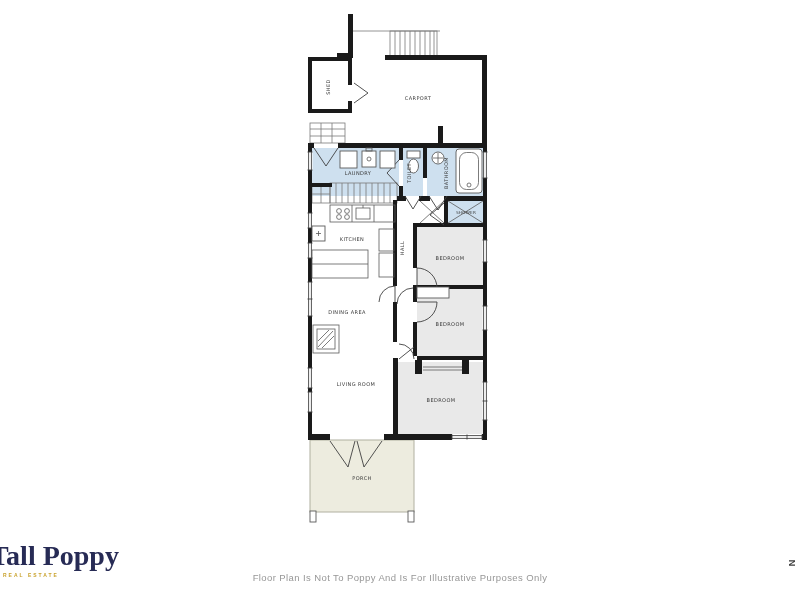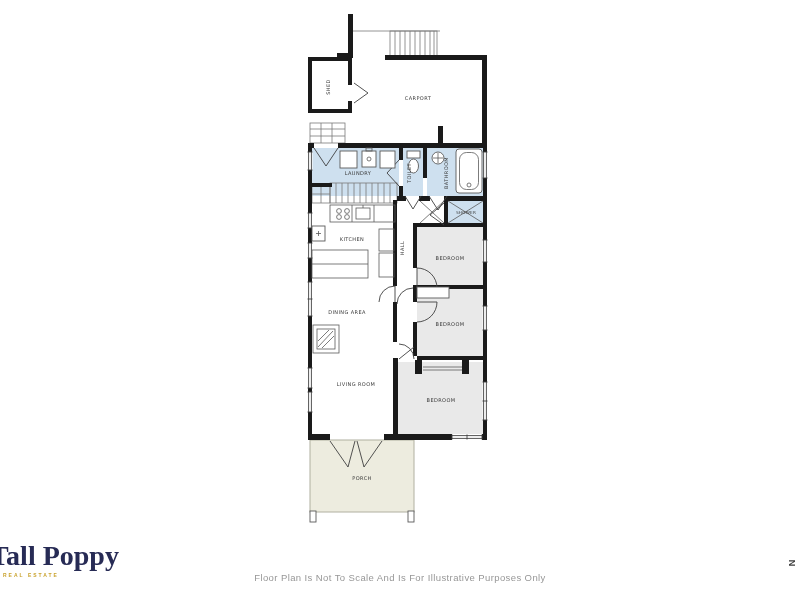--- a/index.html
+++ b/index.html
@@ -383,16 +383,16 @@
     <text class="roomlabel" x="450" y="326">BEDROOM</text>
     <text class="roomlabel" x="441" y="402">BEDROOM</text>
     <text class="roomlabel" x="347" y="314">DINING AREA</text>
     <text class="roomlabel" x="356" y="386">LIVING ROOM</text>
     <text class="roomlabel" x="362" y="480">PORCH</text>
   </g>
 </svg>
 
 <div id="logo">Tall Poppy</div>
 <div id="logo-sub">REAL ESTATE</div>
-<div id="footer">Floor Plan Is Not To Scale And Is For Illustrative Purposes Only</div>
+<div id="footer">Floor Plan Is Not To Poppy And Is For Illustrative Purposes Only</div>
 <div id="north">N</div>
 
 </div>
 
 </body></html>

